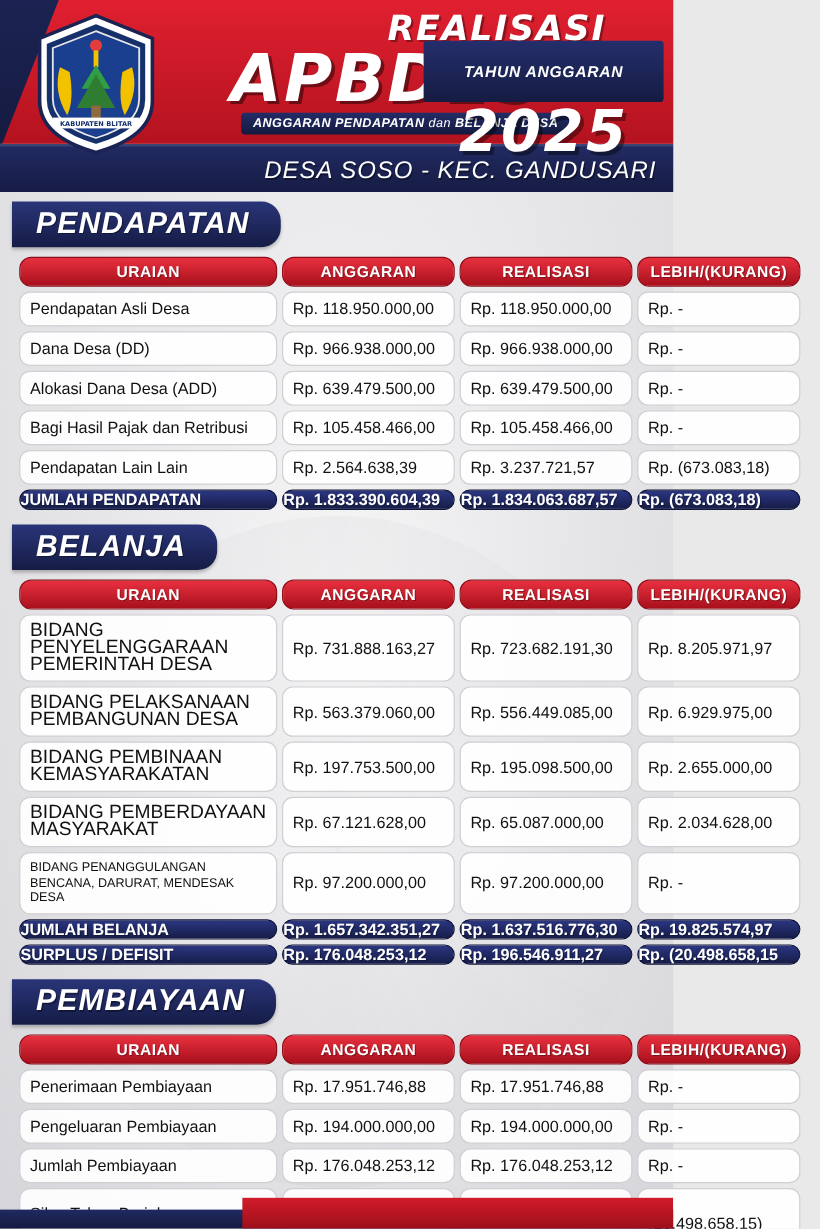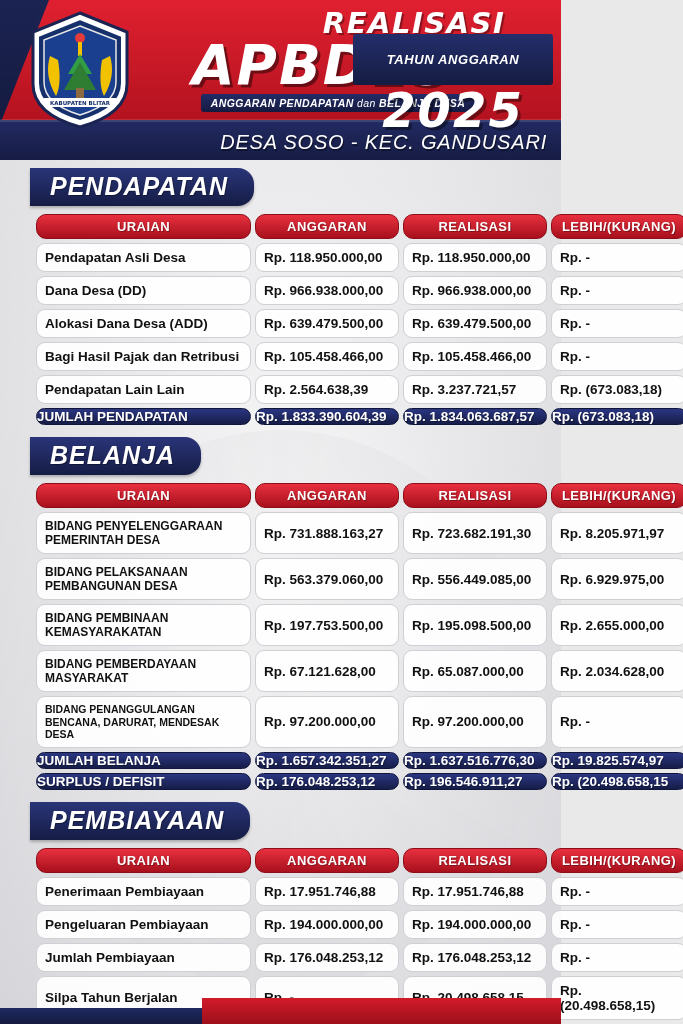--- a/index.html
+++ b/index.html
@@ -144,21 +144,21 @@
     right: 14px; bottom: 6px;
     font-size: 20px;
     font-weight: 400;
     font-style: italic;
     color: #fff;
     letter-spacing: .8px;
     text-shadow: 1px 2px 0 rgba(0,0,0,.4);
   }
 
   
-  .section { position: relative; padding: 0 32px; }
+  .section { position: relative; padding: 0 12px; }
   .sec-title {
     display: inline-block;
     background: linear-gradient(180deg,#2a3579 0%, #151c45 100%);
     color: #fff;
     font-size: 25px;
     font-weight: 700;
     font-style: italic;
     letter-spacing: 1px;
     padding: 4px 26px 5px 20px;
     border-radius: 0 16px 16px 0;
@@ -190,27 +190,27 @@
     border-radius: 10px;
     border: 1px solid #8d0d18;
     text-shadow: 1px 1px 0 rgba(0,0,0,.3);
   }
   td.cell {
     background: rgba(255,255,255,0.92);
     border: 1px solid #cfcfd4;
     border-radius: 9px;
     padding: 6px 8px;
     font-size: 13.5px;
-    font-weight: 700;
+    font-weight: 400;
     color: #111;
     vertical-align: middle;
     height: 26px;
   }
   td.cell.small { font-size: 10.5px; line-height: 12.5px; }
-  td.cell.two { font-size: 12px; line-height: 14px; }
+  td.cell.two { font-size: 16px; line-height: 14px; }
   td.blank { background: transparent; border: none; }
 
   tr.total td {
     background: linear-gradient(180deg,#2b3682 0%, #161d48 100%);
     border: 1px solid #10163a;
     color: #fff;
     font-size: 13.5px;
     font-weight: 700;
     border-radius: 10px;
     text-shadow: 1px 1px 0 rgba(0,0,0,.3);

